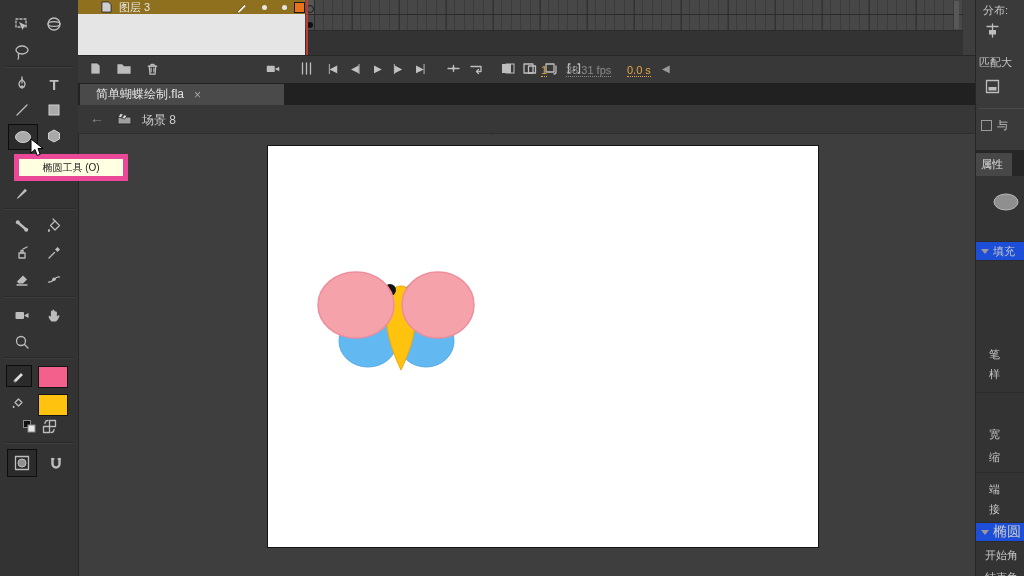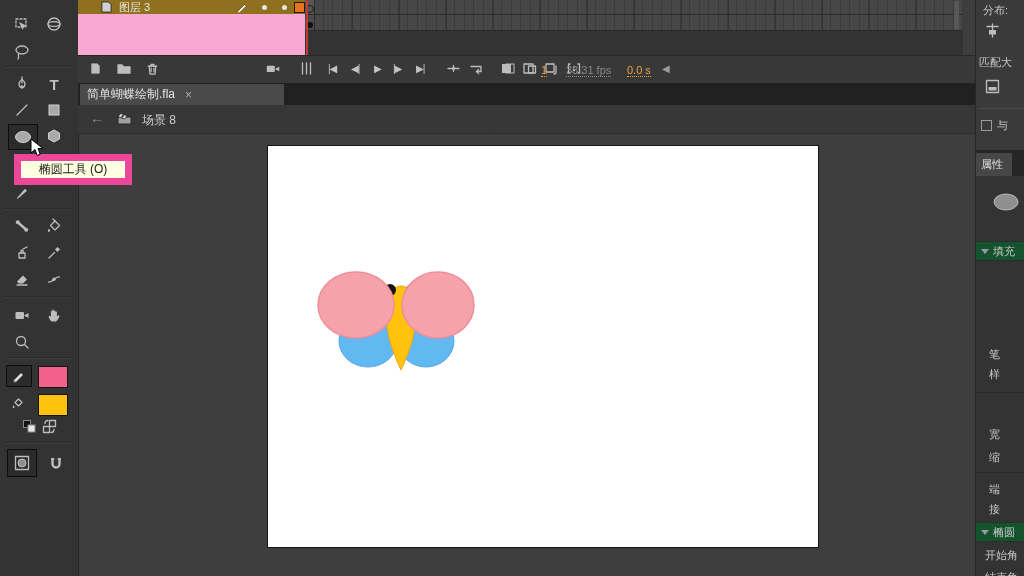--- a/index.html
+++ b/index.html
@@ -11,25 +11,25 @@
   
   #toolbar{left:0;top:0;width:78px;height:576px;background:#333;border-right:1px solid #252525;}
   .tool{position:absolute;width:28px;height:24px;display:flex;align-items:center;justify-content:center;cursor:pointer;}
   .tool.sel{background:#2b2b2b;border:1px solid #0d0d0d;}
   .tsep{position:absolute;left:4px;width:70px;height:1px;background:#2a2a2a;box-shadow:0 1px 0 #3d3d3d;}
   .ic{stroke:#bdbdbd;fill:none;stroke-width:1.3;stroke-linecap:round;stroke-linejoin:round;}
   .icf{fill:#bdbdbd;stroke:none;}
   .swatch{position:absolute;width:28px;height:20px;border:1px solid #141414;cursor:pointer;}
   .ttool{font-size:15px;font-weight:bold;color:#bdbdbd;}
   
-  #tooltip{left:14px;top:154px;width:104px;height:17px;background:#ffffe1;border:7px solid #ec4899;
-           color:#1c1c1c;font-size:12px;line-height:17px;text-align:center;z-index:40;overflow:hidden;}
+  #tooltip{left:14px;top:154px;width:104px;height:17px;background:#ffffe1;border:5px solid #ec4899;
+           color:#1c1c1c;font-size:10px;line-height:17px;text-align:center;z-index:40;overflow:hidden;}
   #cursor{left:30px;top:138px;z-index:50;}
   
-  #layers{left:78px;top:0;width:227px;height:55px;background:#f9a8d4;}
+  #layers{left:78px;top:0;width:227px;height:55px;background:#e5e5e5;}
   .lrow{position:absolute;left:0;width:227px;display:flex;align-items:center;cursor:pointer;}
   .lname{font-size:11px;color:#e8e8e8;margin-left:6px;flex:1;overflow:hidden;white-space:nowrap;}
   .dot{width:5px;height:5px;border-radius:50%;}
   .csq{width:9px;height:9px;border:1px solid #1c1c1c;margin-left:7px;}
   #frames{left:305px;top:0;width:658px;height:55px;background:#333;overflow:hidden;}
   .frow{position:absolute;left:0;width:658px;
         background-image:repeating-linear-gradient(90deg,rgba(0,0,0,.28) 0 1px,transparent 1px 47px),
                          repeating-linear-gradient(90deg,#474747 0 8.4px,#3b3b3b 8.4px 9.4px);
         border-bottom:1px solid #2b2b2b;}
   .kcell{position:absolute;left:0;width:9px;border-right:1px solid #2b2b2b;}
@@ -42,21 +42,21 @@
   
   #tabbar{left:78px;top:83px;width:897px;height:22px;background:#212121;}
   #doctab{position:absolute;left:2px;top:1px;width:204px;height:21px;background:#4a4a4a;
           display:flex;align-items:center;font-size:12px;color:#e3e3e3;cursor:pointer;}
   #editbar{left:78px;top:105px;width:897px;height:28px;background:#373737;border-bottom:1px solid #2d2d2d;}
   
   #stage{left:268px;top:146px;width:550px;height:401px;background:#fff;outline:1px solid #141414;}
   
   #rpanel{left:975px;top:0;width:49px;height:576px;background:#3a3a3a;border-left:1px solid #262626;}
   .rlabel{position:absolute;font-size:11px;color:#c6c6c6;white-space:nowrap;}
-  .rsec{position:absolute;left:0;width:49px;height:18px;background:#14532d;border-top:1px solid #2c2c2c;
+  .rsec{position:absolute;left:0;width:49px;height:18px;background:#1d4ed8;border-top:1px solid #2c2c2c;
         border-bottom:1px solid #2c2c2c;display:flex;align-items:center;cursor:pointer;}
   .tri{width:0;height:0;border-left:4px solid transparent;border-right:4px solid transparent;
        border-top:5px solid #9a9a9a;margin:0 4px 0 5px;}
   .scroll-track{position:absolute;background:#2c2c2c;border:1px solid #232323;}
   .scroll-thumb{position:absolute;background:#404040;border:1px solid #565656;cursor:pointer;}
 </style>
 </head>
 <body>
 
 <div id="app">
@@ -332,21 +332,21 @@
     <span class="tnum" style="left:488px;color:#8a8a8a">38.31 fps</span>
     <span class="tnum" style="left:549px;color:#e8a33d">0.0 s</span>
     <span class="tbtn" style="left:584px;color:#9a9a9a">◀</span>
     <div class="scroll-track" style="left:597px;top:60px;width:366px;height:15px">
       <div class="scroll-thumb" style="left:1px;top:1px;width:176px;height:11px"></div>
     </div>
   </div>
 
   <div id="tabbar" class="abs">
     <div id="doctab">
-      <span style="margin-left:7px">简单蝴蝶绘制.fla</span>
+      <span style="margin-left:16px">简单蝴蝶绘制.fla</span>
       <span style="margin-left:10px;color:#a8a8a8;font-size:12px">×</span>
     </div>
   </div>
 
   <div id="editbar" class="abs">
     <span class="abs" style="left:12px;top:5px;font-size:14px;color:#909090;cursor:pointer">←</span>
     <svg class="abs" style="left:38px;top:6px" width="17" height="15" viewBox="0 0 17 15">
       <rect x="2" y="6" width="13" height="7" fill="#9f9f9f" stroke="#2a2a2a"></rect>
       <path d="M2 6l2.5-3.5 3 .8-2.5 3.5zM8.2 3.8l3 .8-2.5 3.4-3-.8z" fill="#d8d8d8" stroke="#2a2a2a" stroke-width=".8"></path>
     </svg>
@@ -400,19 +400,19 @@
     <span class="rlabel" style="left:13px;top:347px">笔</span>
     <span class="rlabel" style="left:13px;top:367px">样</span>
     <div class="abs" style="left:0;top:392px;width:49px;height:1px;background:#2c2c2c"></div>
     <span class="rlabel" style="left:13px;top:427px">宽</span>
     <span class="rlabel" style="left:13px;top:450px">缩</span>
     <div class="abs" style="left:0;top:472px;width:49px;height:1px;background:#2c2c2c"></div>
     <span class="rlabel" style="left:13px;top:482px">端</span>
     <span class="rlabel" style="left:13px;top:502px">接</span>
     <div class="rsec" style="top:522px">
       <span class="tri"></span>
-      <span style="font-size:11px;color:#cacaca">椭圆</span>
+      <span style="font-size:14px;color:#cacaca">椭圆</span>
     </div>
     <span class="rlabel" style="left:9px;top:548px">开始角</span>
     <span class="rlabel" style="left:9px;top:570px">结束角</span>
   </div>
 
 </div>
 
 </body></html>

